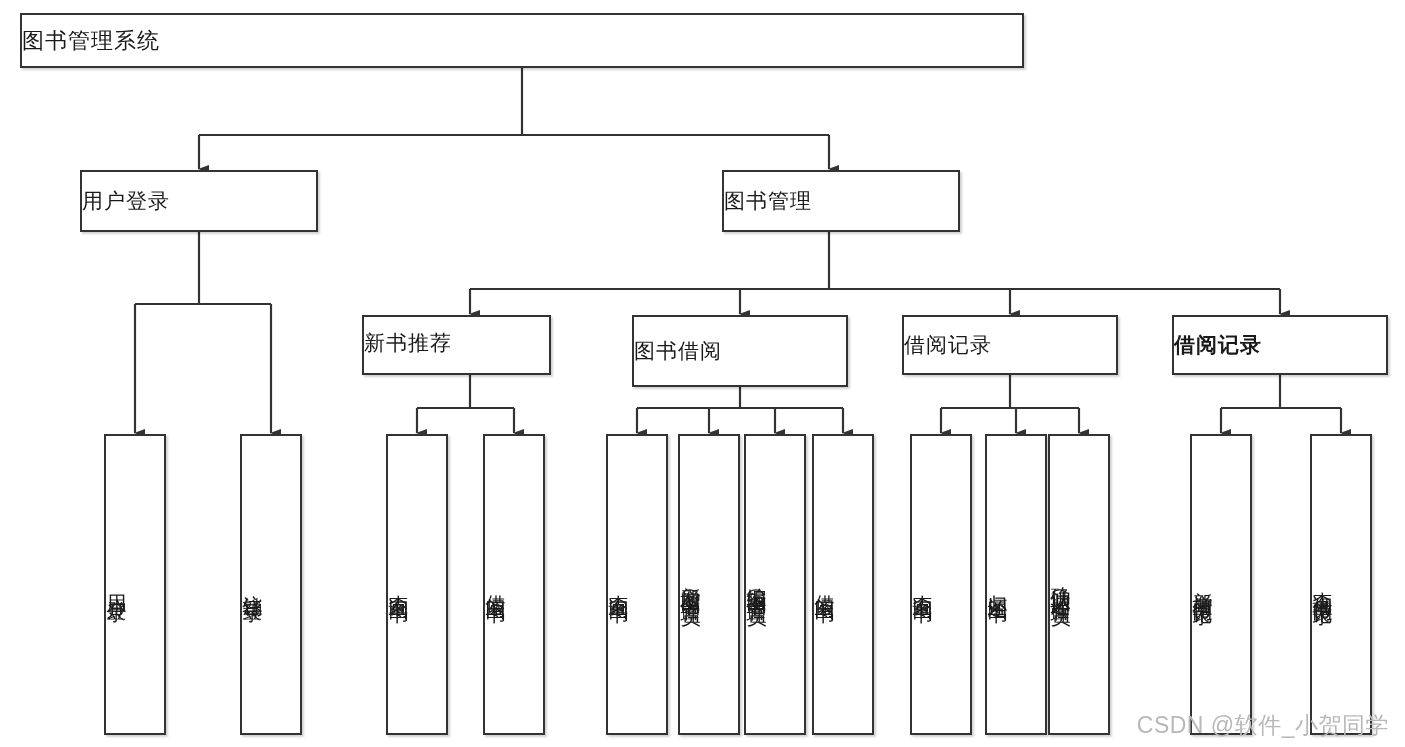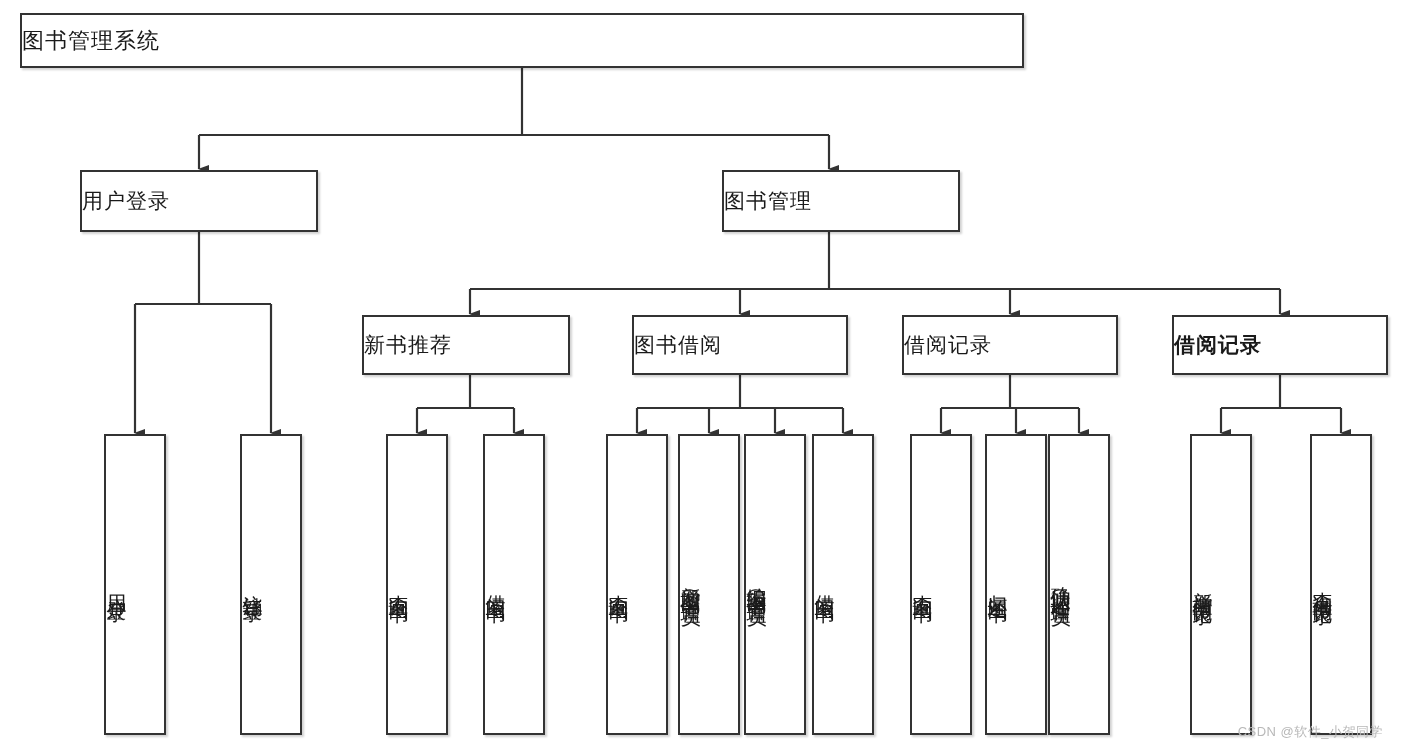--- a/index.html
+++ b/index.html
@@ -49,24 +49,24 @@
     font-size: 20px;
     letter-spacing: 3px;
     line-height: 1.05;
     white-space: nowrap;
   }
   .node-box.root .node-label {
     font-size: 22px;
   }
   #watermark {
     position: absolute;
-    right: 22px;
+    right: 16px;
     bottom: 6px;
     color: #b8b8b8;
-    font-size: 13px;
+    font-size: 23px;
     letter-spacing: 0.5px;
     white-space: nowrap;
     pointer-events: none;
   }
 </style>
 </head>
 <body>
 
 <div id="diagram-root">
 
@@ -117,24 +117,24 @@
 
     <div class="node-box root" style="left: 20px; top: 13px; width: 1004px; height: 55px;">
       <span class="node-label">图书管理系统</span>
     </div>
   <div class="node-box" style="left: 80px; top: 170px; width: 238px; height: 62px;">
         <span class="node-label">用户登录</span>
       </div>
       <div class="node-box" style="left: 710px; top: 170px; width: 238px; height: 62px; margin-left: 12px;">
         <span class="node-label">图书管理</span>
       </div>
-      <div class="node-box" style="left: 362px; top: 315px; width: 208px; height: 60px;">
+      <div class="node-box" style="left: 362px; top: 315px; width: 189px; height: 60px; font-family: Liberation Mono, monospace;">
         <span class="node-label">新书推荐</span>
       </div>
-      <div class="node-box" style="left: 632px; top: 315px; width: 216px; height: 60px;">
+      <div class="node-box" style="left: 632px; top: 315px; width: 216px; height: 72px;">
         <span class="node-label">图书借阅</span>
       </div>
       <div class="node-box" style="left: 902px; top: 315px; width: 216px; height: 60px;">
         <span class="node-label">借阅记录</span>
       </div>
       <div class="node-box" style="left: 1172px; top: 315px; width: 216px; height: 60px; font-weight: bold;">
         <span class="node-label">借阅记录</span>
       </div>
       <div class="node-box vertical" style="left: 104px; top: 434px; width: 62px; height: 301px;">
         <span class="node-label">用户登录</span>

